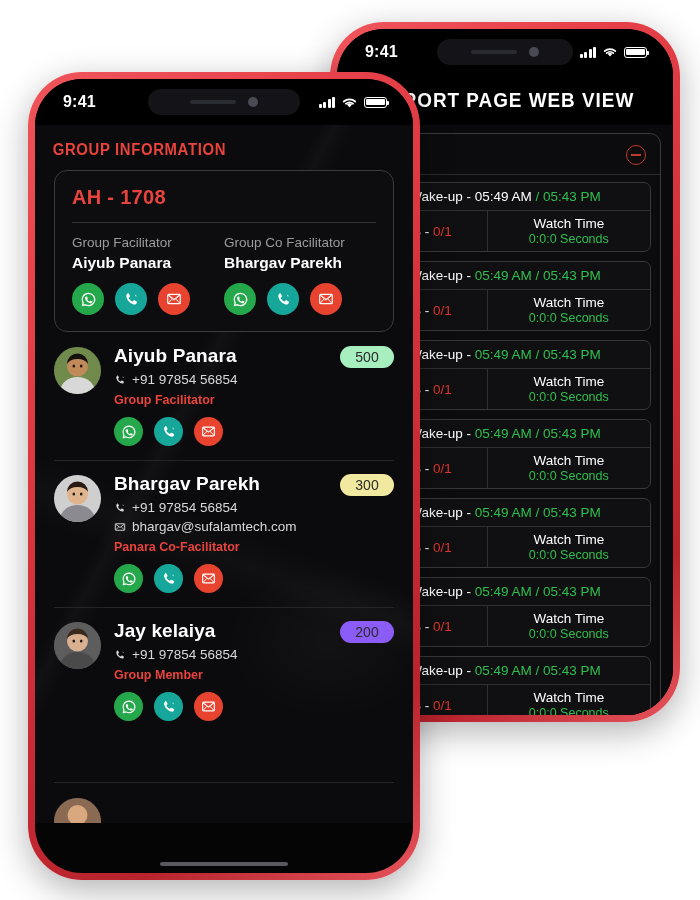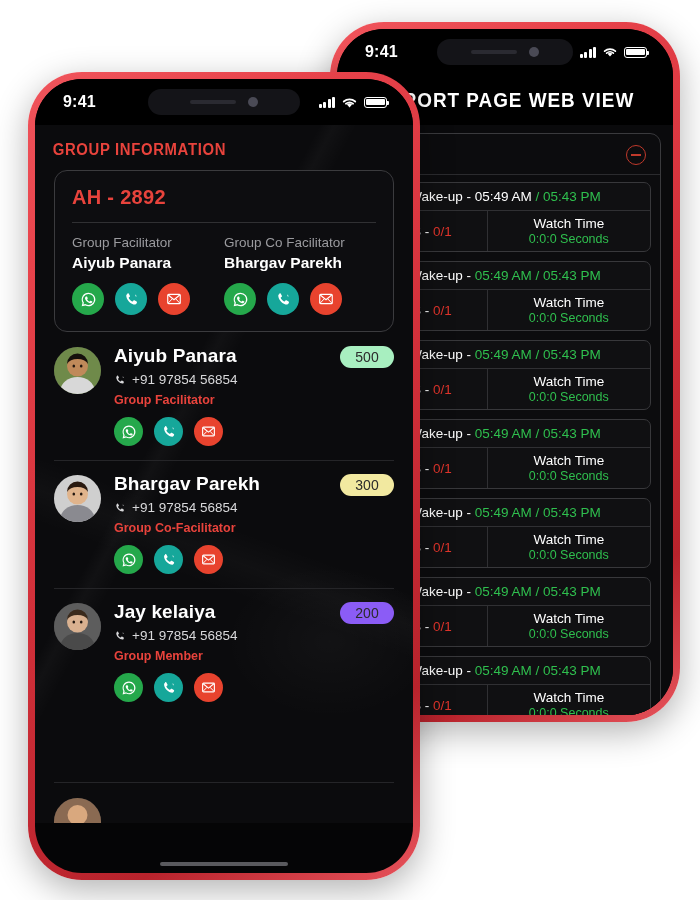--- a/index.html
+++ b/index.html
@@ -596,21 +596,21 @@
         </div>
       </div>
 
 
       <div class="group-body">
         <div class="group-scroll">
 
           <div class="section-title">GROUP INFORMATION</div>
 
           <div class="info-card">
-            <div class="gn-value">AH - 2892</div>
+            <div class="gn-value">AH - 1708</div>
             <div class="card-divider"></div>
 
             <div class="facilitators">
 
               <div class="fac-col">
                 <div class="fac-role">Group Facilitator</div>
                 <div class="fac-name">Aiyub Panara</div>
                 <div class="action-row">
                   <div class="abtn abtn-wa lg">
                     <svg width="17" height="17" viewBox="0 0 24 24">
@@ -724,21 +724,31 @@
       </div>
       <div class="member-line">
         <span class="mi">
                       <svg width="12" height="12" viewBox="0 0 24 24">
                         <path fill="#d8d8da" d="M6.6 3.1c.5-.2 1.1 0 1.4.5l1.7 3a1.2 1.2 0 0 1-.2 1.5l-1.3 1.2a.5.5 0 0 0-.1.6c.3.8 1 1.9 2 2.9s2.1 1.7 2.9 2a.5.5 0 0 0 .6-.1l1.2-1.3c.4-.4.9-.5 1.4-.2l3 1.7c.5.3.7.9.5 1.4l-.6 1.5c-.3.7-1 1.2-1.8 1.2-3 .1-6.3-1.6-8.7-4C6.2 12.6 4.5 9.3 4.6 6.3c0-.8.5-1.5 1.2-1.8z"></path>
                         <path fill="#d8d8da" d="M17.5 5.3c.3-.2.6-.1.8.2.4.6.7 1.3.7 2 0 .3-.3.5-.6.5s-.5-.2-.5-.5c0-.5-.2-1-.5-1.5-.2-.3-.1-.6.1-.7z"></path>
                       </svg>
                     </span>
                     <span>+91 97854 56854</span>
       </div>
-      <div class="member-role">Group Co-Facilitator</div>
+      <div class="member-line">
+        <span class="mi">
+                      <svg width="12" height="12" viewBox="0 0 24 24">
+                        <rect x="2.6" y="5.5" width="18.8" height="13" rx="1.2" fill="none" stroke="#d8d8da" stroke-width="1.9"></rect>
+                        <path d="M3.4 6.4 L12 13 L20.6 6.4" fill="none" stroke="#d8d8da" stroke-width="1.9"></path>
+                        <path d="M3.4 17.6 L9.6 11.6 M20.6 17.6 L14.4 11.6" fill="none" stroke="#d8d8da" stroke-width="1.6"></path>
+                      </svg>
+                    </span>
+                    <span>bhargav@sufalamtech.com</span>
+      </div>
+      <div class="member-role">Panara Co-Facilitator</div>
       <div class="action-row">
         <div class="abtn abtn-wa">
                       <svg width="16" height="16" viewBox="0 0 24 24">
                         <path fill="#fff" d="M12 2.3A9.6 9.6 0 0 0 3.6 16.6L2.4 21.6l5.2-1.2A9.6 9.6 0 1 0 12 2.3zm0 1.8a7.8 7.8 0 0 1 0 15.6 7.7 7.7 0 0 1-4-1.1l-.4-.2-2.7.6.6-2.6-.3-.4A7.8 7.8 0 0 1 12 4.1zm-3.3 3.6c-.2 0-.5 0-.7.3-.2.3-.9.9-.9 2.1s.9 2.4 1 2.6c.1.2 1.8 2.9 4.4 3.9 2.2.8 2.6.7 3.1.6.5-.1 1.5-.6 1.7-1.2.2-.6.2-1.1.1-1.2l-.6-.3-1.6-.8c-.2-.1-.4-.1-.6.1l-.8 1c-.1.2-.3.2-.5.1a6.3 6.3 0 0 1-1.9-1.2 7 7 0 0 1-1.3-1.6c-.1-.2 0-.4.1-.5l.4-.5.3-.5v-.5l-.8-1.9c-.2-.5-.4-.5-.6-.5z"></path>
                       </svg>
                     </div>
         <div class="abtn abtn-call">
                       <svg width="16" height="16" viewBox="0 0 24 24">
                         <path fill="#fff" d="M6.6 3.1c.5-.2 1.1 0 1.4.5l1.7 3a1.2 1.2 0 0 1-.2 1.5l-1.3 1.2a.5.5 0 0 0-.1.6c.3.8 1 1.9 2 2.9s2.1 1.7 2.9 2a.5.5 0 0 0 .6-.1l1.2-1.3c.4-.4.9-.5 1.4-.2l3 1.7c.5.3.7.9.5 1.4l-.6 1.5c-.3.7-1 1.2-1.8 1.2-3 .1-6.3-1.6-8.7-4C6.2 12.6 4.5 9.3 4.6 6.3c0-.8.5-1.5 1.2-1.8z"></path>
                         <path fill="#fff" d="M17.5 5.3c.3-.2.6-.1.8.2.4.6.7 1.3.7 2 0 .3-.3.5-.6.5s-.5-.2-.5-.5c0-.5-.2-1-.5-1.5-.2-.3-.1-.6.1-.7z"></path>

